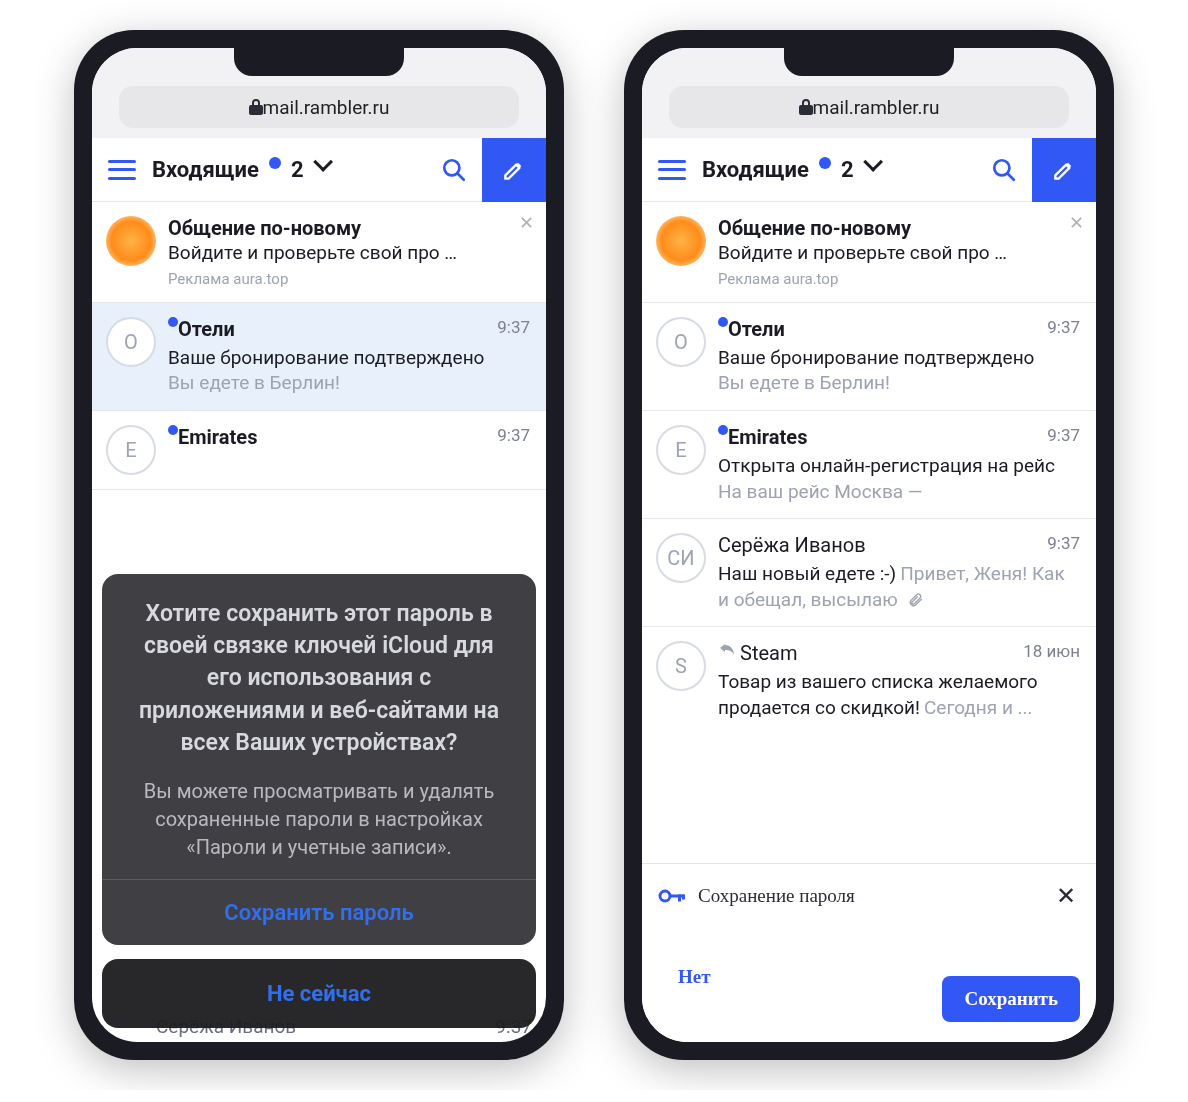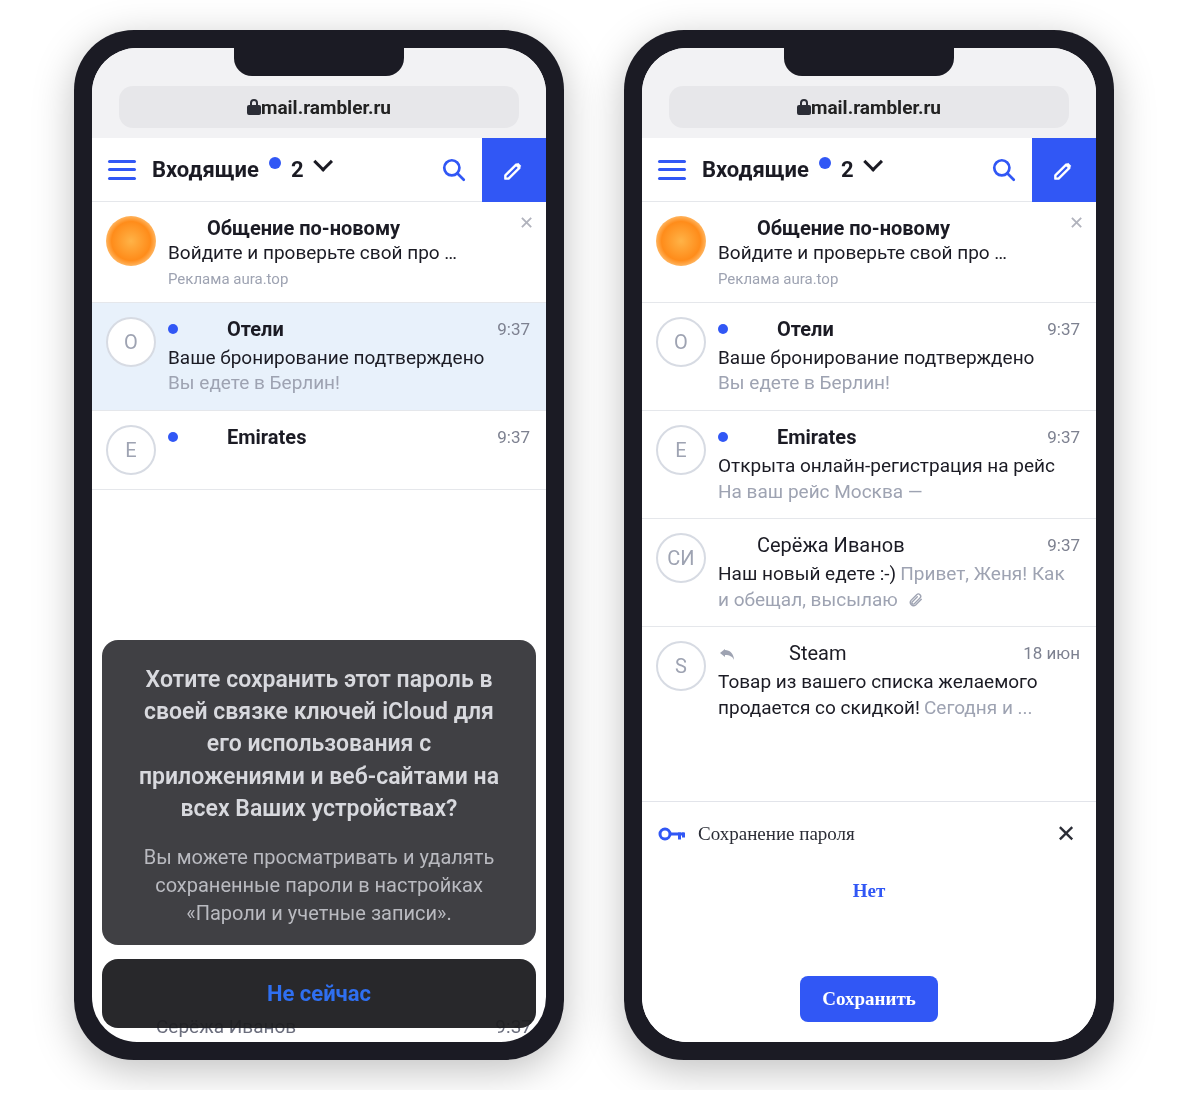--- a/index.html
+++ b/index.html
@@ -53,21 +53,20 @@
   .addressbar {
     width: 88%;
     background: #e7e7ea;
     border-radius: 14px;
     height: 42px;
     display: flex;
     align-items: center;
     justify-content: center;
     color: #222;
     font-size: 19px;
-    font-weight: bold;
   }
   .toolbar {
     display: flex;
     align-items: center;
     height: 64px;
     border-bottom: 1px solid #e5e7eb;
     background: #fff;
   }
   .menu-btn {
     width: 60px;
@@ -165,29 +164,27 @@
   .avatar.orange {
     border: none;
     background: radial-gradient(circle at 50% 50%, #ffb347 0%, #ff8c1a 55%, #ffe6b3 90%);
   }
   .content {
     flex: 1;
     min-width: 0;
   }
   .line1 {
     display: flex;
-    align-items: center;
-    gap: 10px;
+    align-items: flex-start;
     margin-bottom: 4px;
   }
   .sender {
     font-size: 20px;
     font-weight: 700;
     color: #1b1b24;
-    margin-left: 39px;
   }
   .sender.normal { font-weight: 400; }
   .time {
     margin-left: auto;
     font-size: 17px;
     color: #7d8190;
   }
   .subj {
     font-size: 19px;
     color: #1b1b24;
@@ -279,25 +276,24 @@
     color: #2b2d36;
   }
   .chrome-row1 .cx {
     margin-left: auto;
     font-size: 24px;
     color: #2b2d36;
     padding: 4px;
   }
   .chrome-row2 {
     display: flex;
-    justify-content: flex-end;
+    justify-content: space-between;
     align-items: center;
     gap: 20px;
     padding: 12px 16px 20px;
-    flex-direction: column;
   }
   .btn-no {
     font-size: 19px;
     color: #3157f5;
     font-weight: 600;
     padding: 10px 20px;
   }
   .btn-save {
     font-size: 19px;
     color: #fff;
@@ -395,20 +391,21 @@
         <span>Серёжа Иванов</span>
         <span style="margin-left:auto;">9:37</span>
       </div>
 
       <div class="ios-overlay">
         <div class="ios-sheet">
           <div class="ios-text">
             <div class="t1">Хотите сохранить этот пароль в своей связке ключей iCloud для его использования с приложениями и веб-сайтами на всех Ваших устройствах?</div>
             <div class="t2">Вы можете просматривать и удалять сохраненные пароли в настройках «Пароли и учетные записи».</div>
           </div>
+          <div class="ios-action">Сохранить пароль</div>
         </div>
         <div class="ios-cancel">Не сейчас</div>
       </div>
 
     </div>
   </div>
 </div>
 
 <div class="phone">
   <div class="screen">

